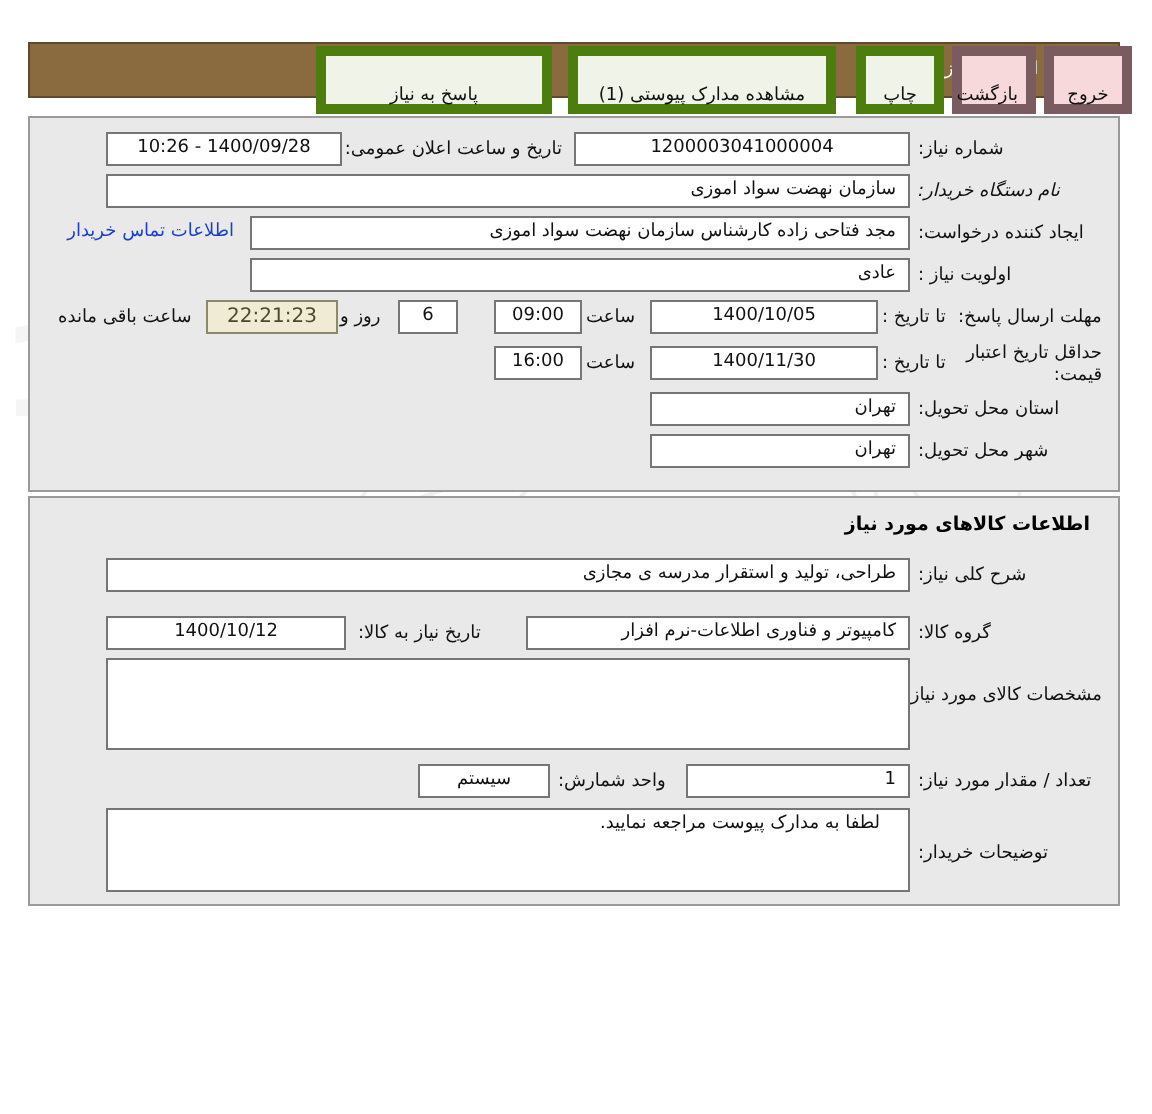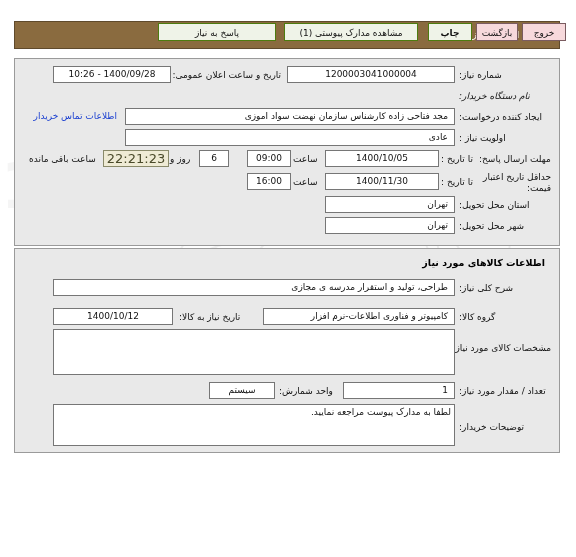--- a/index.html
+++ b/index.html
@@ -125,56 +125,56 @@
     text-align:right;
   }
   .fld.ctr{ text-align:center; }
   .area{
     position:absolute;
     background:#ffffff;
     border:1px solid #767676;
     box-sizing:border-box;
     font-size:9px;
     color:#111;
-    padding:2px 3px;
+    padding:2px 14px;
     text-align:right;
     overflow:hidden;
   }
   .timer{
     position:absolute;
     background:#efebd5;
     border:1px solid #8a8a6a;
     box-sizing:border-box;
     height:17px;line-height:15px;
-    font-size:13px;
+    font-size:10px;
     color:#4a4a2a;
     text-align:center;
   }
   .link{
     position:absolute;
     color:#1a3fd0;
     font-size:9px;
     text-decoration:none;
     white-space:nowrap;
     cursor:pointer;
   }
 
   
   .btn{
     position:absolute;
     background:#eff3e8;
-    border:1px solid #4d7c0f;
+    border:5px solid #4d7c0f;
     box-sizing:border-box;
     height:18px;line-height:16px;
     font-size:9px;
     color:#111;
     text-align:center;
     cursor:pointer;
     white-space:nowrap;
-    padding:1px 4px;
+    padding:12px 4px;
     margin-left:40px;
   }
   .btn.danger{ background:#f7d9dc; border-color:#7a5b60; }
 </style>
 </head>
 <body>
 
 <div class="page">
 
   <div class="watermark">
@@ -203,20 +203,21 @@
     </div>
 
     <div class="panel" id="panel-general">
 
       <span class="lbl" style="right:8px;top:10px;width:92px;">شماره نیاز:</span>
       <div class="fld ctr" style="right:104px;top:7px;width:168px;">1200003041000004</div>
       <span class="lbl" style="right:278px;top:10px;width:105px;">تاریخ و ساعت اعلان عمومی:</span>
       <div class="fld ctr" style="right:388px;top:7px;width:118px;">1400/09/28 - 10:26</div>
 
       <span class="lbl" style="right:8px;top:31px;width:92px;font-style:italic;">نام دستگاه خریدار:</span>
+      <div class="fld" style="right:104px;top:28px;width:402px;">سازمان نهضت سواد اموزی</div>
 
       <span class="lbl" style="right:8px;top:52px;width:92px;">ایجاد کننده درخواست:</span>
       <div class="fld" style="right:104px;top:49px;width:330px;">مجد فتاحی زاده کارشناس سازمان نهضت سواد اموزی</div>
       <a class="link" style="right:442px;top:52px;">اطلاعات تماس خریدار</a>
 
       <span class="lbl" style="right:8px;top:73px;width:92px;">اولویت نیاز :</span>
       <div class="fld" style="right:104px;top:70px;width:330px;">عادی</div>
 
       <span class="lbl" style="right:8px;top:94px;width:72px;">مهلت ارسال پاسخ:</span>
       <span class="lbl" style="right:78px;top:94px;width:40px;">تا تاریخ :</span>
@@ -262,19 +263,19 @@
       <span class="lbl" style="right:224px;top:136px;width:56px;">واحد شمارش:</span>
       <div class="fld ctr" style="right:284px;top:133px;width:66px;">سیستم</div>
 
       <span class="lbl" style="right:8px;top:172px;width:92px;">توضیحات خریدار:</span>
       <div class="area" style="right:104px;top:155px;width:402px;height:42px;">لطفا به مدارک پیوست مراجعه نمایید.</div>
     </div>
 
     <div id="panel-actions">
       <div class="btn" style="right:300px;top:5px;width:118px;">پاسخ به نیاز</div>
       <div class="btn" style="right:158px;top:5px;width:134px;">مشاهده مدارک پیوستی (1)</div>
-      <div class="btn" style="right:104px;top:5px;width:44px;font-weight:bold;">چاپ</div>
+      <div class="btn" style="right:104px;top:5px;width:44px;">چاپ</div>
       <div class="btn danger" style="right:58px;top:5px;width:42px;">بازگشت</div>
       <div class="btn danger" style="right:10px;top:5px;width:44px;">خروج</div>
     </div>
 
   </div>
 </div>
 
 </body></html>

